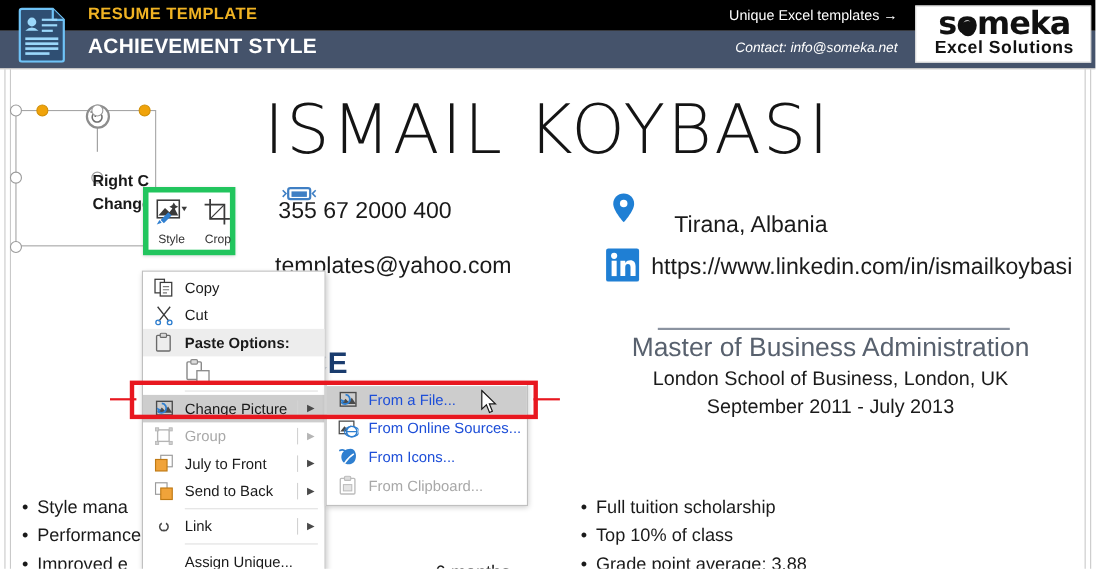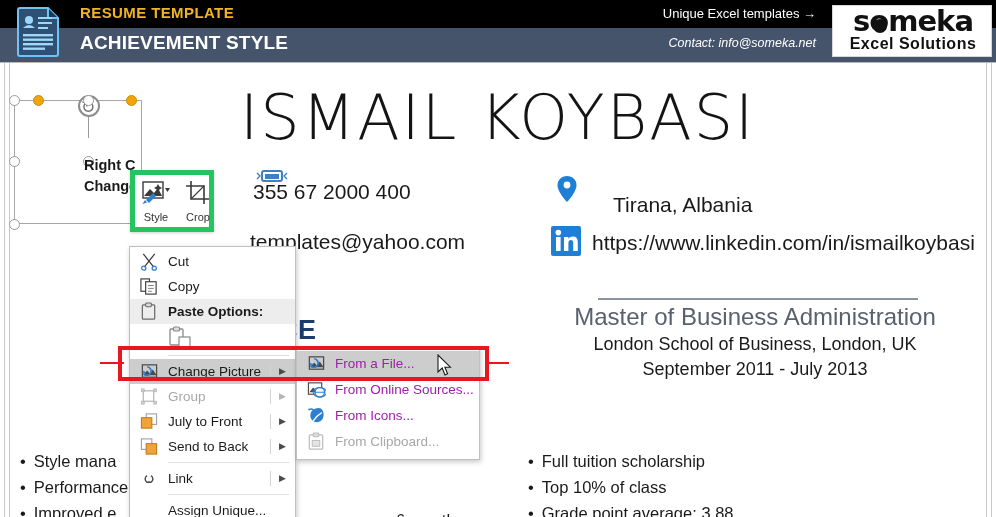--- a/index.html
+++ b/index.html
@@ -167,21 +167,21 @@
 
   
   .sub-menu {
     position:absolute; left:296px; top:284px; width:184px;
     background:#ffffff; border:1px solid #c0c0c0;
     box-shadow:1px 2px 5px rgba(0,0,0,.22);
     padding:3px 0 4px 0;
   }
   .sub-item {
     position:relative; height:26px; line-height:26px;
-    font-size:13.5px; color:#a21caf; padding-left:38px; white-space:nowrap;
+    font-size:13.5px; color:#1d4ed8; padding-left:38px; white-space:nowrap;
   }
   .sub-item.highlight { background:#cdcdcd; }
   .sub-item.disabled  { color:#a8a8a8; }
 
   
   .red-box {
     position:absolute; left:118px; top:283px; width:371px; height:35px;
     border:4px solid #e8171f; pointer-events:none;
   }
   .red-lead-left  { position:absolute; left:100px; top:299px; width:24px; height:2px; background:#e8171f; }
@@ -315,34 +315,34 @@
       </svg>
       <span class="mini-label">Crop</span>
     </div>
   </div>
 
   <div class="contact-row" style="left: 396px; top: 448px; font-size: 16.5px;">6 months</div>
     <div class="ctx-menu">
 
     <div class="ctx-item">
       <svg class="ctx-ico" viewBox="0 0 20 20">
+        <rect x="1.5" y="2" width="9" height="13" fill="none" stroke="#3a3a3a" stroke-width="1.2"></rect>
+        <rect x="6.5" y="5" width="11" height="13" fill="#ffffff" stroke="#3a3a3a" stroke-width="1.2"></rect>
+        <path d="M9 9 h6 M9 12 h6 M9 15 h4" stroke="#777" stroke-width="1"></path>
+      </svg>
+      <span>Copy</span>
+    </div>
+
+    <div class="ctx-item">
+      <svg class="ctx-ico" viewBox="0 0 20 20">
         <path d="M4 2 L15 16 M16 2 L5 16" stroke="#3a3a3a" stroke-width="1.3" fill="none"></path>
         <circle cx="4.5" cy="17" r="2.2" fill="none" stroke="#2f7fd0" stroke-width="1.3"></circle>
         <circle cx="15.5" cy="17" r="2.2" fill="none" stroke="#2f7fd0" stroke-width="1.3"></circle>
       </svg>
       <span>Cut</span>
-    </div>
-
-    <div class="ctx-item">
-      <svg class="ctx-ico" viewBox="0 0 20 20">
-        <rect x="1.5" y="2" width="9" height="13" fill="none" stroke="#3a3a3a" stroke-width="1.2"></rect>
-        <rect x="6.5" y="5" width="11" height="13" fill="#ffffff" stroke="#3a3a3a" stroke-width="1.2"></rect>
-        <path d="M9 9 h6 M9 12 h6 M9 15 h4" stroke="#777" stroke-width="1"></path>
-      </svg>
-      <span>Copy</span>
     </div>
 
     <div class="ctx-item header">
       <svg class="ctx-ico" viewBox="0 0 20 20">
         <rect x="3" y="3" width="13" height="15" rx="1" fill="none" stroke="#6a6a6a" stroke-width="1.3"></rect>
         <rect x="6.5" y="1" width="6" height="4" rx="1" fill="#d9d9d9" stroke="#6a6a6a" stroke-width="1.1"></rect>
       </svg>
       <span>Paste Options:</span>
     </div>
 

